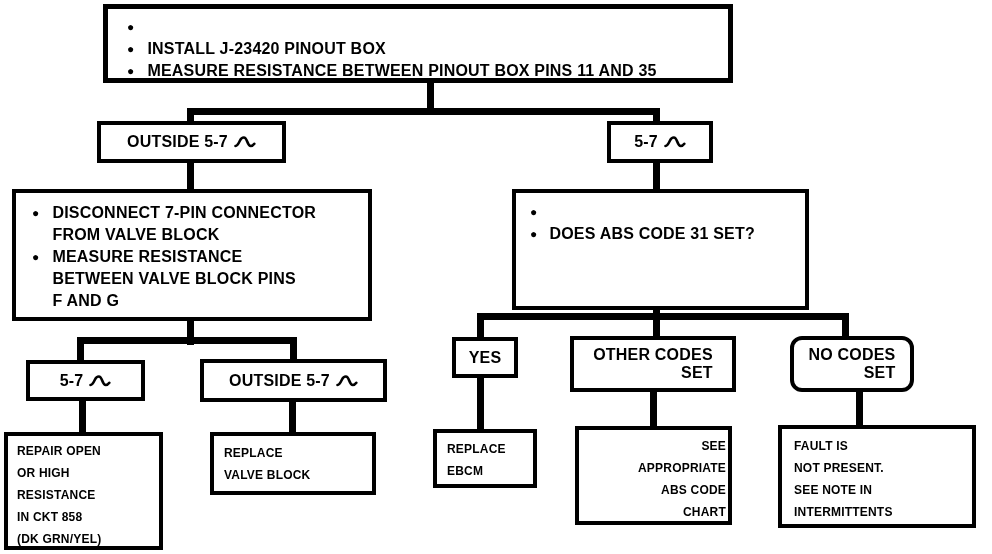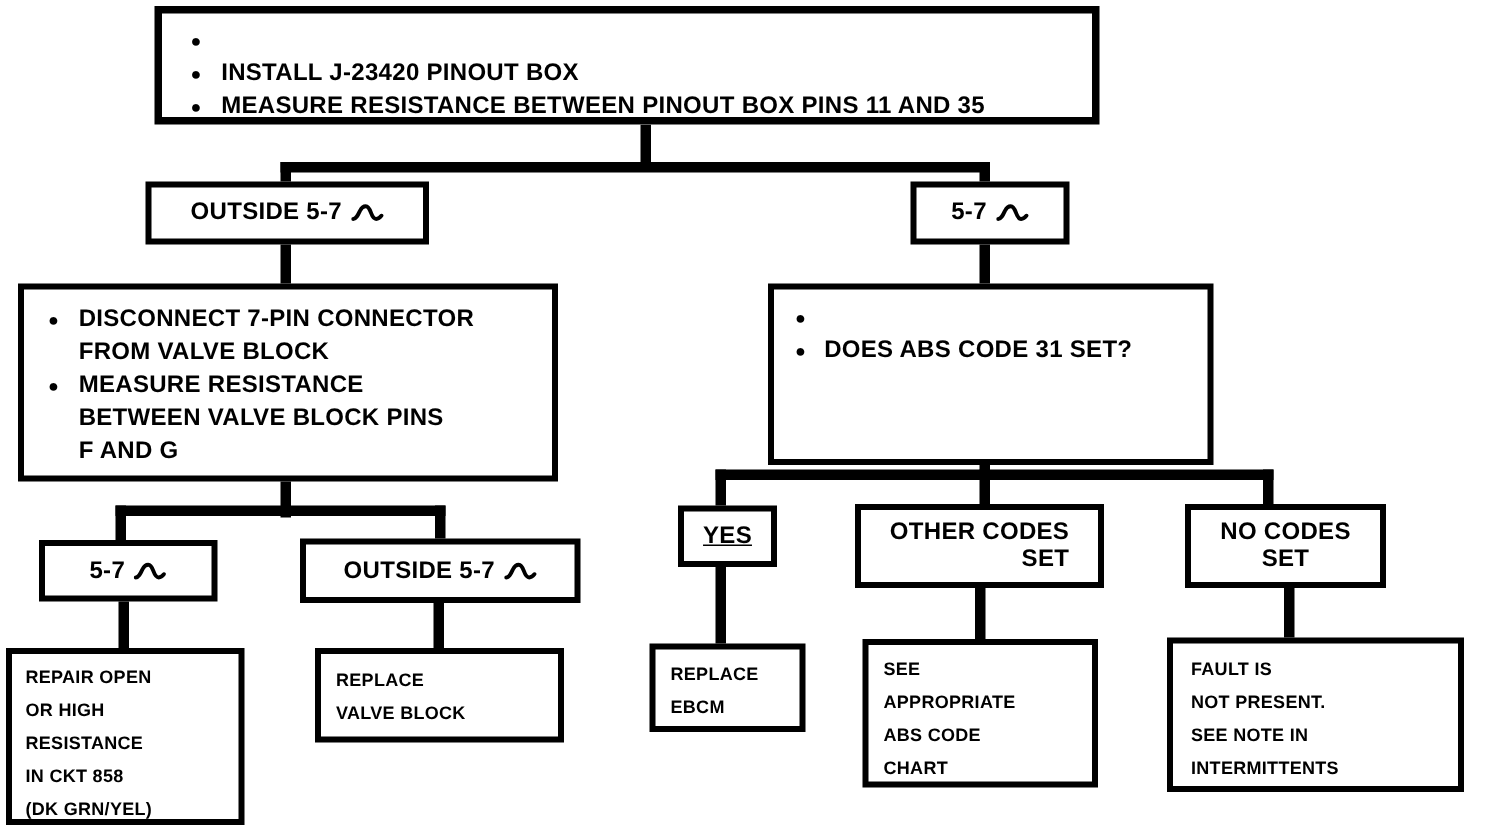--- a/index.html
+++ b/index.html
@@ -26,25 +26,25 @@
   #n-a{left:97px;top:121px;width:189px;height:42px;}
   #n-b{left:607px;top:121px;width:106px;height:42px;}
   #n-c{left:12px;top:189px;width:360px;height:132px;padding:9px 4px 0 16px;}
   #n-c .brow{gap:13px;}
   #n-d{left:512px;top:189px;width:297px;height:121px;padding:8px 2px 0 14px;}
   #n-d .brow{gap:12px;}
   #n-e{left:26px;top:360px;width:119px;height:41px;}
   #n-f{left:200px;top:359px;width:187px;height:43px;}
   #n-g{left:4px;top:432px;width:159px;height:118px;padding:4px 4px 0 9px;}
   #n-h{left:210px;top:432px;width:166px;height:63px;padding:6px 4px 0 10px;}
-  #n-i{left:452px;top:337px;width:66px;height:41px;text-decoration:underline;}
+  #n-i{left:452px;top:337px;width:66px;height:41px;}
   #n-j{left:570px;top:336px;width:166px;height:56px;text-align:right;}
-  #n-k{left:790px;top:336px;width:134px;height:56px;text-align:center;}
+  #n-k{left:790px;top:336px;width:124px;height:56px;text-align:right;border-radius:12px;}
   #n-l{left:433px;top:429px;width:104px;height:59px;padding:5px 2px 0 10px;}
-  #n-m{left:575px;top:426px;width:157px;height:99px;padding:5px 2px 0 10px;}
+  #n-m{left:575px;top:426px;width:157px;height:99px;padding:5px 2px 0 10px;text-align:right;}
   #n-n{left:778px;top:425px;width:198px;height:103px;padding:6px 2px 0 12px;}
   
   #c-top{left:427px;top:83px;width:7px;height:31px;}
   #c-bar1{left:187px;top:108px;width:473px;height:7px;}
   #c-bar1-l{left:187px;top:108px;width:7px;height:17px;}
   #c-bar1-r{left:653px;top:108px;width:7px;height:17px;}
   #c-ac{left:187px;top:160px;width:7px;height:31px;}
   #c-bd{left:653px;top:160px;width:7px;height:31px;}
   #c-c2{left:187px;top:319px;width:7px;height:26px;}
   #c-bar2{left:77px;top:337px;width:220px;height:7px;}

